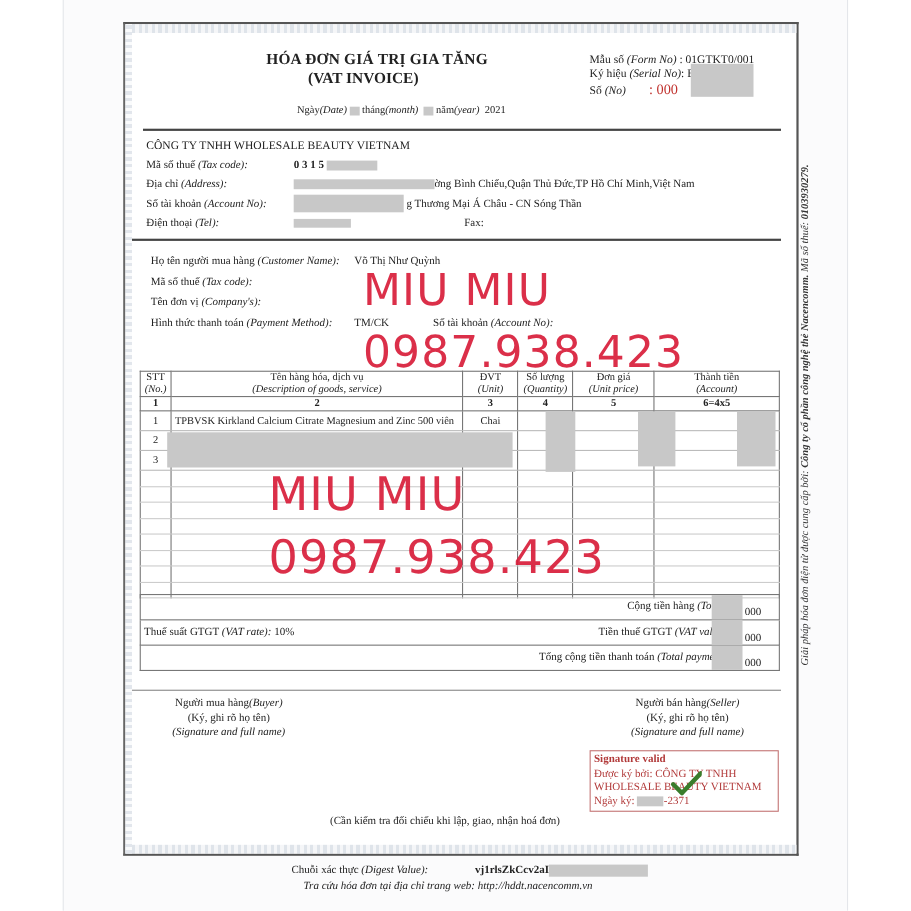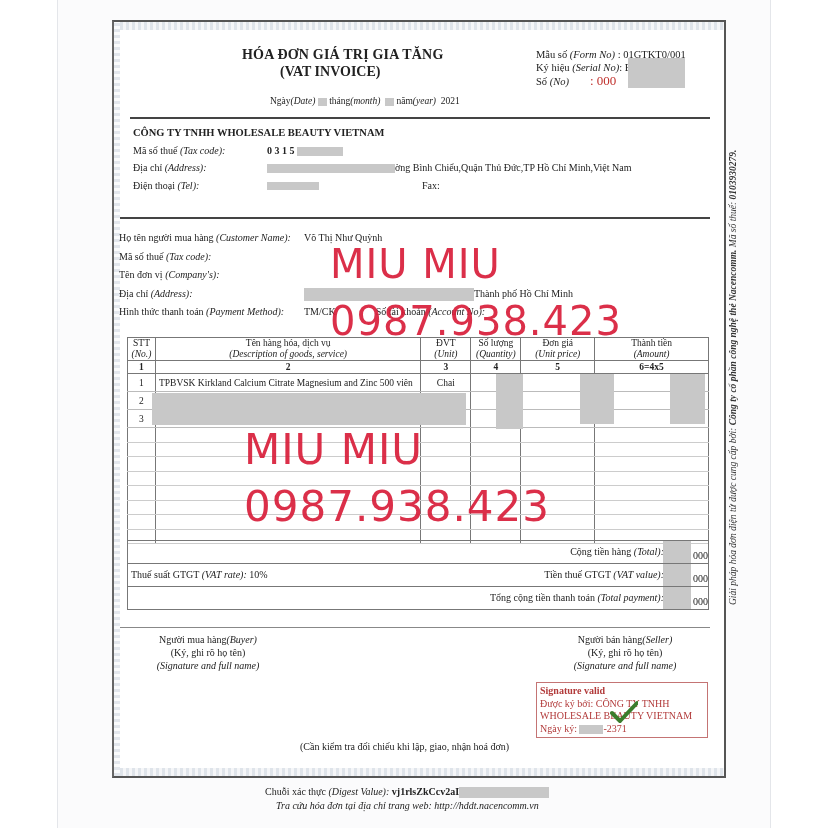--- a/index.html
+++ b/index.html
@@ -18,49 +18,49 @@
   .abs { position:absolute; white-space:nowrap; }
   .title { left:242px; top:47px; font-weight:bold; font-size:14px; letter-spacing:0.2px; }
   .subtitle { left:280px; top:64px; font-weight:bold; font-size:14px; }
   .date-line { left:270px; top:96px; font-size:9.5px; }
   .redact { display:inline-block; background:#c8c8c8; vertical-align:middle; }
   .form-info { left:536px; top:48px; font-size:10.5px; line-height:13px; }
   .form-info b { font-weight:normal; }
   .red-no { color:#c0302c; font-size:13px; }
   .hr { position:absolute; height:2px; background:#444; }
   .seller { left:133px; top:124px; font-size:10px; line-height:17.5px; }
-  .seller .company { font-weight:bold; font-size:10.5px; }
+  .seller .company { font-weight:normal; font-size:10.5px; }
   .row-label { display:inline-block; width:134px; }
-  .buyer { left:119px; top:229px; font-size:10px; line-height:18.5px; }
+  .buyer { left:137px; top:229px; font-size:10px; line-height:18.5px; }
   .buyer .row-label { width:185px; }
   i { font-style:italic;text-align:center; }
   table.items { position:absolute; left:127px; top:337px; width:582px; border-collapse:collapse;
                 font-size:9.5px; }
   table.items td, table.items th { border:1px solid #777; padding:0 3px; text-align:center; font-weight:normal; }
   table.items th { line-height:11px; height:22px; }
   table.items th b { font-weight:normal; }
   table.items tr.colnum td { font-weight:bold; height:12px; }
   table.items tr.item td { height:17px; border-top:1px solid #bbb; border-bottom:1px solid #bbb; }
   table.items tr.empty td { height:13.5px; border-top:1px solid #ccc; border-bottom:1px solid #ccc; }
   table.items td.desc { text-align:left; }
   .totals { position:absolute; left:127px; top:540px; width:582px; font-size:10px; }
   .totals .trow { position:relative; height:22px; border:1px solid #777; border-top:none; }
   .totals .trow:first-child { border-top:1px solid #777; }
   .totals .left { position:absolute; left:3px; top:5px; }
   .totals .right { position:absolute; right:44px; top:5px; }
-  .totals .val { position:absolute; right:0px; top:5px; }
+  .totals .val { position:absolute; right:16px; top:5px; }
   .totals .val .redact { width:28px; height:22px; margin-right:2px; position:relative; top:-5px; }
   .sig { font-size:10px; text-align:center; line-height:13px; }
   .sigbox { position:absolute; left:536px; top:682px; width:172px; height:56px; border:1px solid #c47474;
             color:#b23b3b; font-size:10px; line-height:12.5px; padding:2px 3px; box-sizing:border-box; }
   .sigbox .valid { font-weight:bold; }
   .check { position:absolute; left:610px; top:700px; width:28px; height:24px; }
   .note { left:300px; top:741px; font-size:10px; }
   .digest { left:265px; top:786px; font-size:10px; }
-  .digest b { font-weight:bold; }
+  .digest b { font-weight:bold;margin-left:40px; }
   .lookup { left:276px; top:800px; font-size:10px; font-style:italic; }
   .vertical { position:absolute; left:728px; top:605px; transform:rotate(-90deg); transform-origin:left top;
               font-size:9.5px; font-style:italic; white-space:nowrap; color:#333; }
   .vertical b { font-weight:bold; }
   .watermark { position:absolute; color:#d81e3a; font-family:"DejaVu Sans", sans-serif; white-space:nowrap; opacity:0.92; }
   .wm1 { left:330px; top:241px; font-size:40px; letter-spacing:1px; }
   .wm2 { left:330px; top:298px; font-size:40px; letter-spacing:1px; }
   .wm3 { left:244px; top:425px; font-size:42px; letter-spacing:1px; }
   .wm4 { left:244px; top:482px; font-size:42px; letter-spacing:1px; }
 </style>
@@ -91,50 +91,50 @@
   <div><span>Số</span> <i>(No)</i> &nbsp;&nbsp;&nbsp;&nbsp;&nbsp;&nbsp;&nbsp;<span class="red-no">: 000</span></div>
 </div>
 <div class="abs redact" style="left:628px;top:58px;width:57px;height:30px"></div>
 
 <div class="hr" style="left:130px;top:117px;width:580px"></div>
 
 <div class="abs seller">
   <div class="company">CÔNG TY TNHH WHOLESALE BEAUTY VIETNAM</div>
   <div><span class="row-label"><span>Mã số thuế</span> <i>(Tax code):</i></span><b>0 3 1 5</b> <span class="redact" style="width:46px;height:9px"></span></div>
   <div><span class="row-label"><span>Địa chỉ</span> <i>(Address):</i></span><span class="redact" style="width:128px;height:9px"></span><span>ờng Bình Chiểu,Quận Thủ Đức,TP Hồ Chí Minh,Việt Nam</span></div>
+  <div><span class="row-label"><span>Số tài khoản</span> <i>(Account No):</i></span><span class="redact" style="width:100px;height:16px"></span> <span>g Thương Mại Á Châu - CN Sóng Thần</span></div>
   <div><span class="row-label"><span>Điện thoại</span> <i>(Tel):</i></span><span class="redact" style="width:52px;height:8px"></span><span style="display:inline-block;width:103px"></span><span>Fax:</span></div>
 </div>
 
 <div class="hr" style="left:120px;top:217px;width:590px"></div>
 
 <div class="abs buyer">
   <div><span class="row-label"><span>Họ tên người mua hàng</span> <i>(Customer Name):</i></span><span>Võ Thị Như Quỳnh</span></div>
   <div><span class="row-label"><span>Mã số thuế</span> <i>(Tax code):</i></span></div>
   <div><span class="row-label"><span>Tên đơn vị</span> <i>(Company's):</i></span></div>
-  <div><span class="row-label"><span>Địa chỉ</span> <i>(Address):</i></span><span class="redact" style="width:170px;height:13px"></span><span>Thành phố Hồ Chí Minh</span></div>
   <div><span class="row-label"><span>Hình thức thanh toán</span> <i>(Payment Method):</i></span><span>TM/CK</span><span style="display:inline-block;width:40px"></span><span>Số tài khoản</span> <i>(Account No):</i></div>
 </div>
 
 <table class="items">
   <colgroup>
       <col style="width:28px">
       <col style="width:266px">
       <col style="width:50px">
       <col style="width:50px">
       <col style="width:74px">
       <col style="width:114px">
     </colgroup>
   <tbody>
       <tr>
     <th><b>STT</b><br><i>(No.)</i></th>
     <th><b>Tên hàng hóa, dịch vụ</b><br><i>(Description of goods, service)</i></th>
     <th><b>ĐVT</b><br><i>(Unit)</i></th>
     <th><b>Số lượng</b><br><i>(Quantity)</i></th>
     <th><b>Đơn giá</b><br><i>(Unit price)</i></th>
-    <th><b>Thành tiền</b><br><i>(Amount)</i></th>
+    <th><b>Thành tiền</b><br><i>(Account)</i></th>
   </tr>
   <tr class="colnum">
     <td>1</td>
     <td>2</td>
     <td>3</td>
     <td>4</td>
     <td>5</td>
     <td>6=4x5</td>
   </tr>
   <tr class="item">

